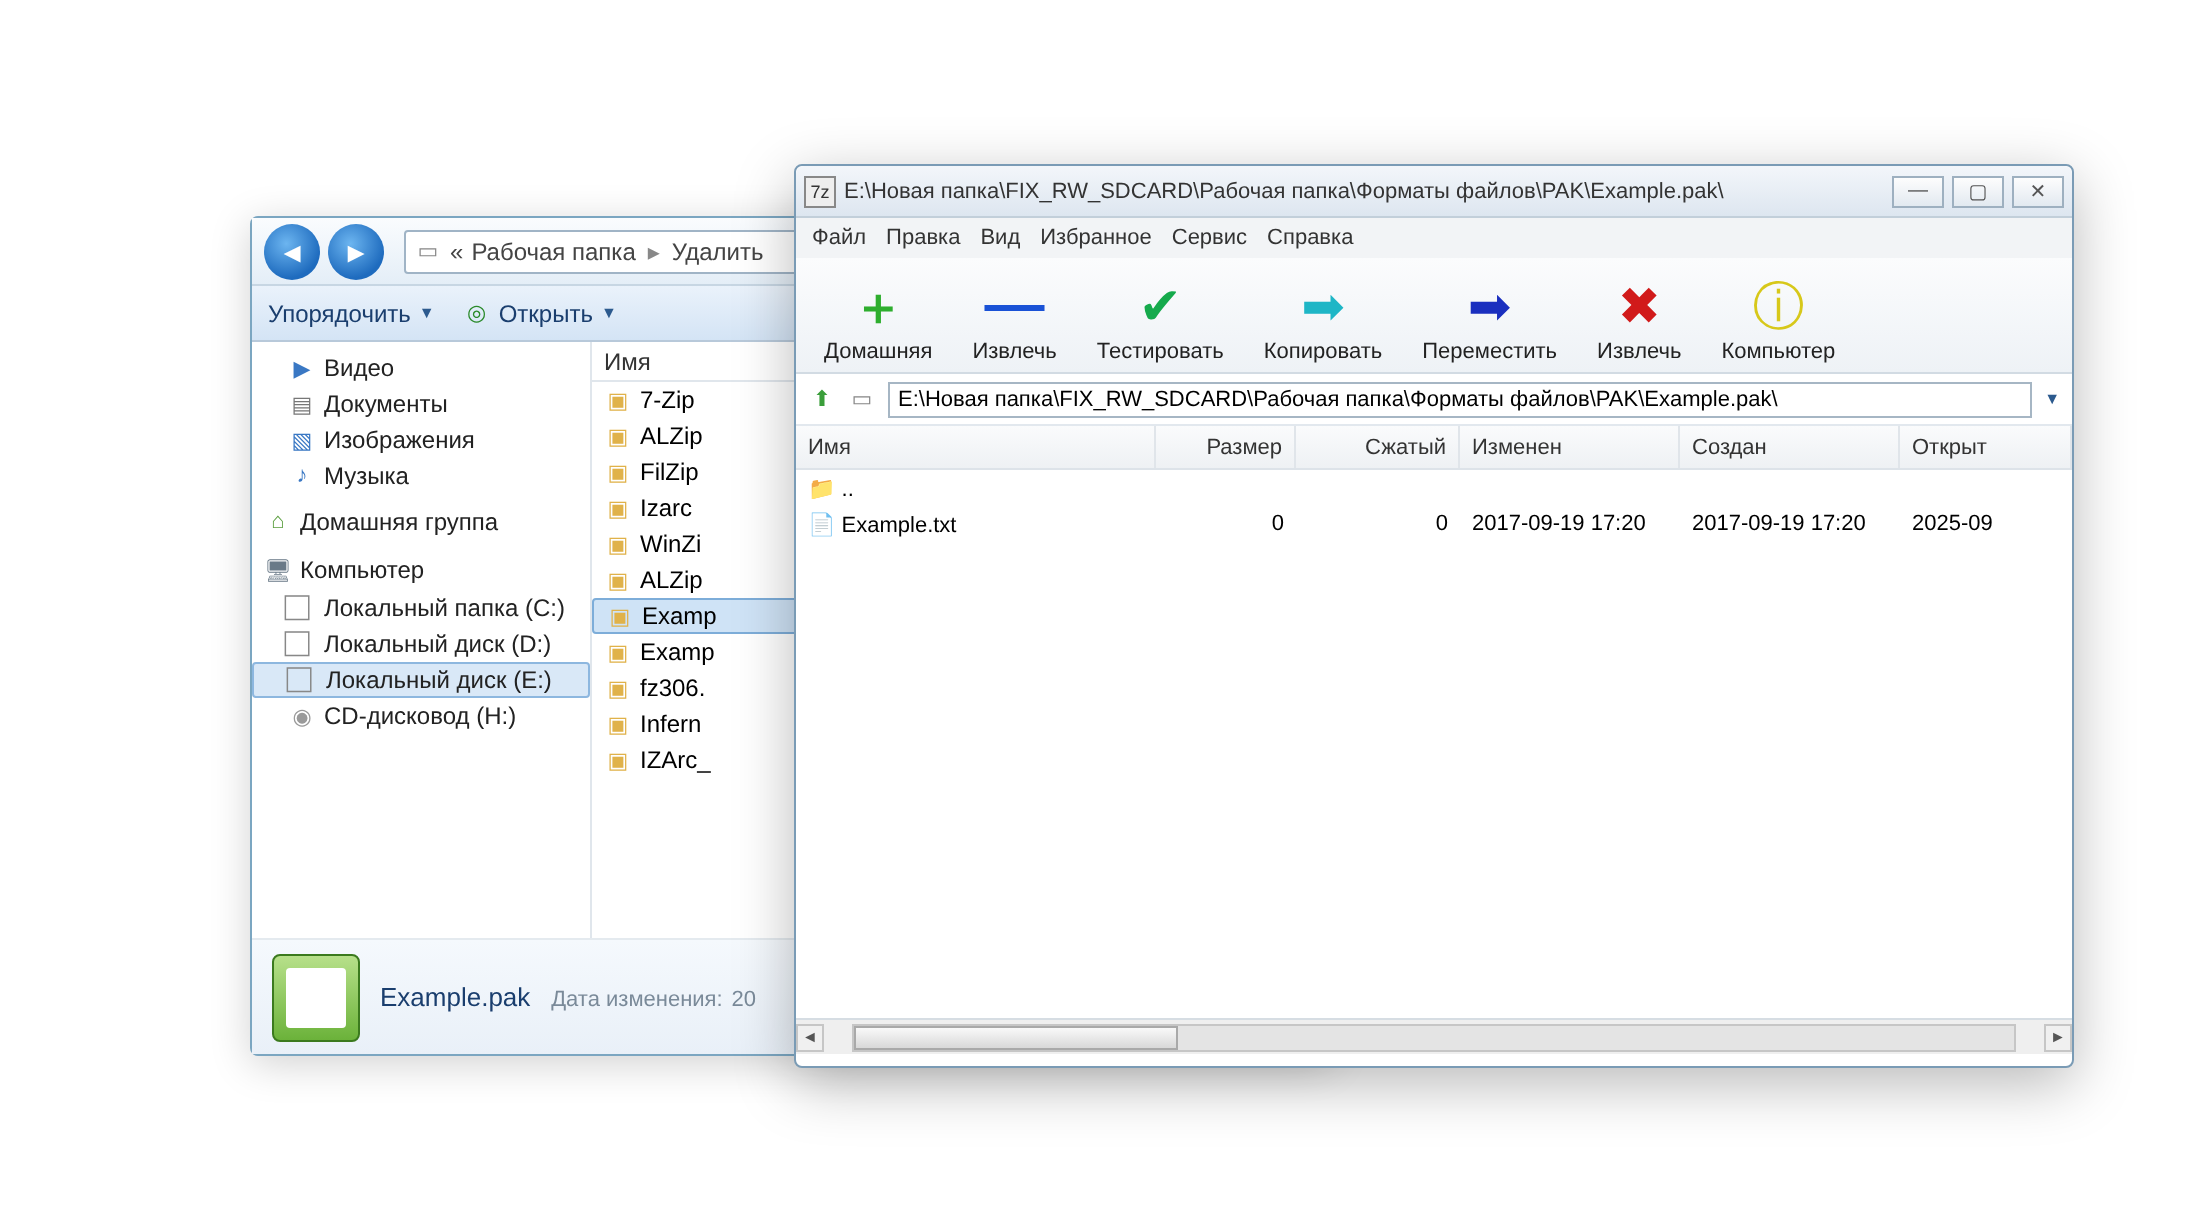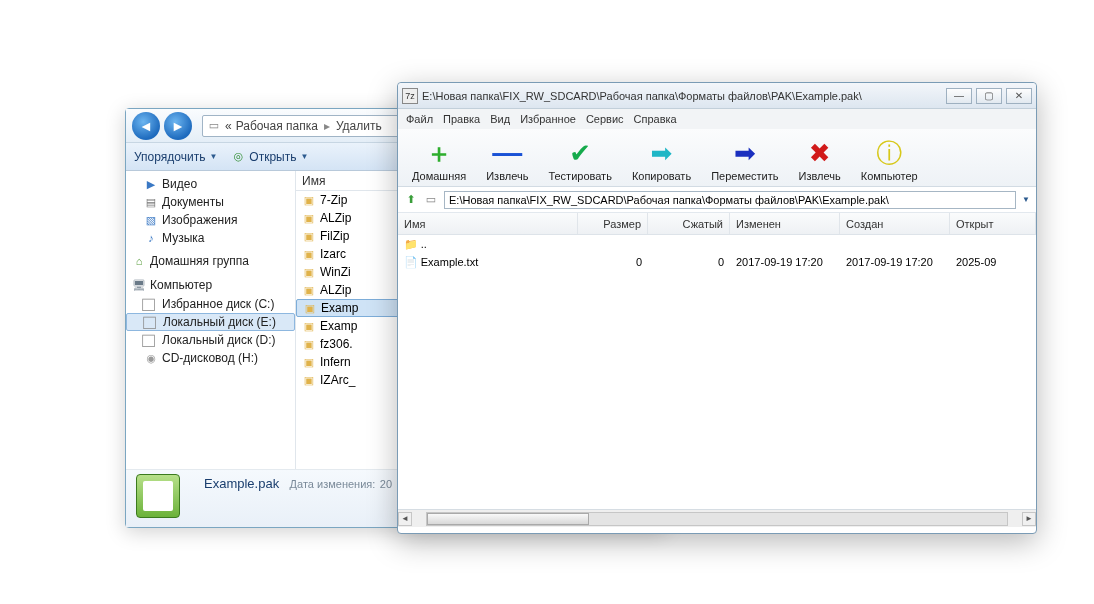--- a/index.html
+++ b/index.html
@@ -40,21 +40,21 @@
     padding:4px 0;
   }
   .tree-item { display:flex; align-items:center; gap:4px; padding:1px 6px 1px 18px; height:18px; white-space:nowrap;}
   .tree-item.sel { background:#d9e8f7; border:1px solid #8db7df; border-radius:2px; }
   .tree-item.hdr { padding-left:6px; font-weight:normal; height:20px; margin-top:4px;}
   .ex-list { flex:1; font-size:12px; }
   .list-hdr { height:20px; border-bottom:1px solid #e0e6ec; display:flex; align-items:center; padding:0 6px; color:#333;}
   .list-row { display:flex; align-items:center; gap:4px; padding:1px 6px; height:18px; white-space:nowrap;}
   .list-row.sel { background:#cfe3f6; border:1px solid #7dadd9; border-radius:2px;}
   .ex-status {
-    height:58px; border-top:1px solid #e4eaef; display:flex; align-items:flex-start; gap:24px; padding:4px 10px;
+    height:58px; border-top:1px solid #e4eaef; display:flex; align-items:center; gap:10px; padding:4px 10px;
     background:linear-gradient(#f5f9fd,#e9f0f8);
   }
   .status-ico { width:44px; height:44px; background:linear-gradient(#b7e08a,#6bb23a); border:1px solid #3b7a1e; border-radius:4px; position:relative;}
   .status-ico::after{content:"";position:absolute;inset:6px;background:#fff;border-radius:2px;}
   .status-txt { font-size:12px; color:#1a3e6e; }
   .status-sub { font-size:11px; color:#7a8a99; }
 
   
   .sevenzip {
     position:absolute; left:397px; top:82px; width:640px; height:452px;
@@ -137,29 +137,29 @@
       <div class="tree-item hdr">
           <span class="i" style="color:#5a9e3e">⌂</span>
           <span>Домашняя группа</span>
         </div>
       <div class="tree-item hdr">
           <span class="i" style="color:#6a7a88">🖥</span>
           <span>Компьютер</span>
         </div>
       <div class="tree-item">
           <span class="i i-drive">⃞</span>
-          <span>Избранное диск (C:)</span>
+          <span>Локальный папка (C:)</span>
+        </div>
+      <div class="tree-item">
+          <span class="i i-drive">⃞</span>
+          <span>Локальный диск (D:)</span>
         </div>
       <div class="tree-item sel">
           <span class="i i-drive">⃞</span>
           <span>Локальный диск (E:)</span>
-        </div>
-      <div class="tree-item">
-          <span class="i i-drive">⃞</span>
-          <span>Локальный диск (D:)</span>
         </div>
       <div class="tree-item">
           <span class="i" style="color:#9a9a9a">◉</span>
           <span>CD-дисковод (H:)</span>
         </div>
     </div>
     <div class="ex-list">
       <div class="list-hdr">
           <span>Имя</span>
         </div>

